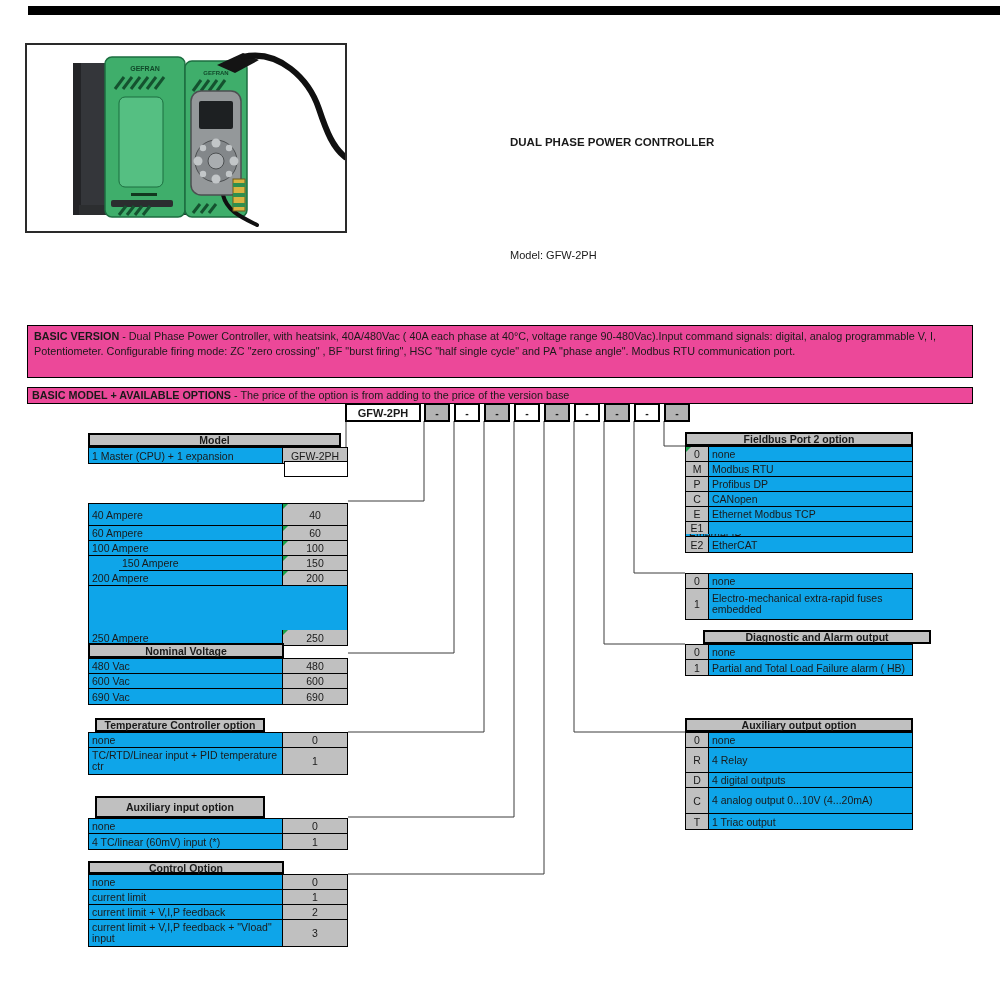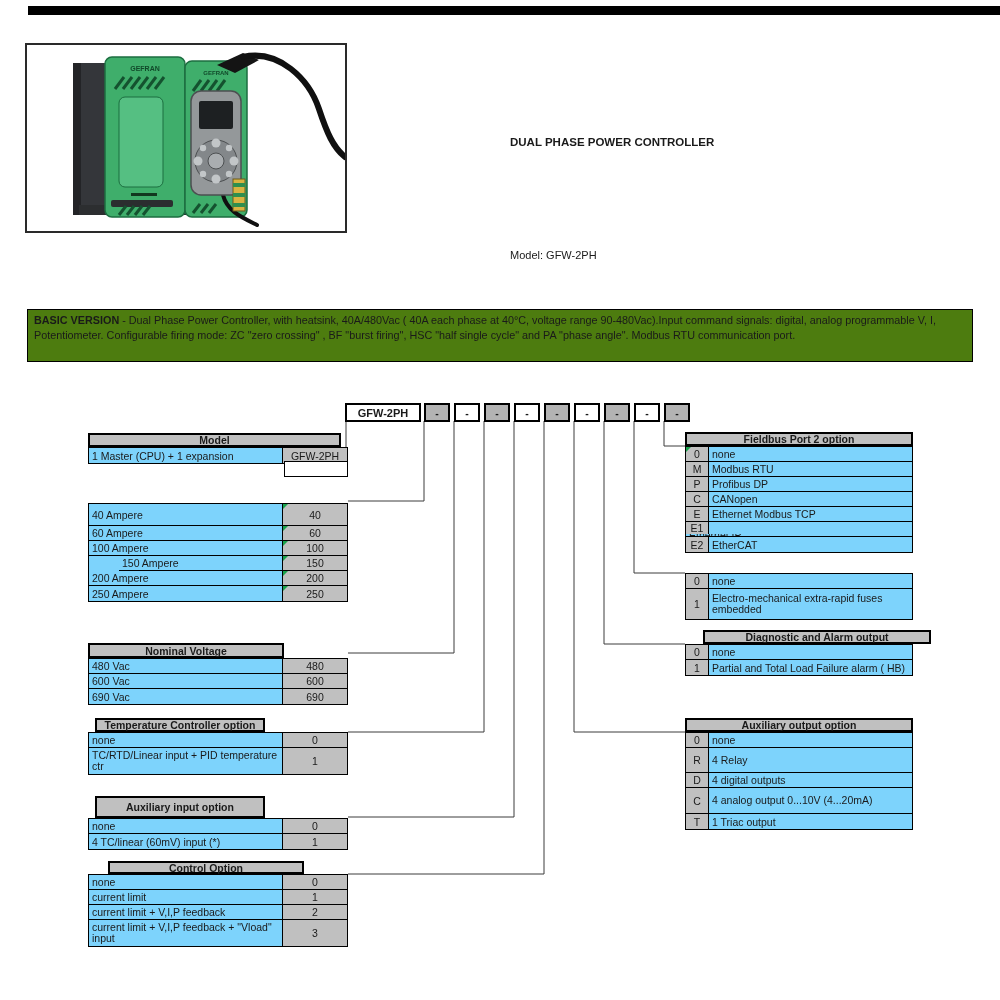--- a/index.html
+++ b/index.html
@@ -4,34 +4,34 @@
 <style>
   html,body{margin:0;padding:0;background:#fff;}
   #page{position:relative;width:1000px;height:1000px;background:#fff;
         font-family:"Liberation Sans", sans-serif;font-size:10.5px;color:#1a1a1a;overflow:hidden;}
   .abs{position:absolute;box-sizing:border-box;}
   .bold{font-weight:bold;}
   
   .thead{position:absolute;box-sizing:border-box;background:#c0c0c0;border:2px solid #000;
          font-weight:bold;display:flex;align-items:center;justify-content:center;
          white-space:nowrap;font-size:10.5px;}
-  .tbody{position:absolute;box-sizing:border-box;border:1px solid #000;background:#7dd3fc;}
+  .tbody{position:absolute;box-sizing:border-box;border:1px solid #000;background:#0ea5e9;}
   .trow{display:flex;border-bottom:1px solid #000;box-sizing:border-box;}
   .tbody .trow:last-child{border-bottom:none;}
   .lbl{flex:1;display:flex;align-items:center;padding:0 3px;overflow:hidden;white-space:nowrap;}
   .lbl.wrap{white-space:normal;line-height:11.5px;}
   .codeR{width:64px;flex:none;border-left:1px solid #000;background:#c0c0c0;
          display:flex;align-items:center;justify-content:center;position:relative;}
   .codeL{width:22px;flex:none;border-right:1px solid #000;background:#c0c0c0;
          display:flex;align-items:center;justify-content:center;position:relative;}
   .gm{position:absolute;top:0;left:0;width:0;height:0;
       border-top:5px solid #18a24b;border-right:5px solid transparent;}
   .codebox{position:absolute;box-sizing:border-box;border:2px solid #000;height:19px;top:403px;
            display:flex;align-items:center;justify-content:center;font-weight:bold;}
-  .notebox{position:absolute;box-sizing:border-box;border:1px solid #000;background:#4d7c0f;}
+  .notebox{position:absolute;box-sizing:border-box;border:1px solid #000;background:#ec4899;margin-top:16px;}
 </style>
 </head>
 <body>
 
 <div id="page">
 
   <div class="abs" style="left:28px;top:6px;width:972px;height:9px;background:#000;"></div>
 
   <div class="abs" style="left:25px;top:43px;width:322px;height:190px;border:2px solid #2a2a2a;background:#fff;">
     <svg width="318" height="186" viewBox="0 0 318 186">
@@ -109,20 +109,23 @@
     </svg>
   </div>
 
   <div class="abs bold" style="left:510px;top:136px;font-size:11.5px;">DUAL PHASE POWER CONTROLLER</div>
   <div class="abs" style="left:510px;top:249px;font-size:11px;">Model: GFW-2PH</div>
 
   <div class="notebox" style="left:27px;top:309px;width:946px;height:53px;padding:3px 6px;line-height:15px;font-size:10.8px;">
     <span class="bold">BASIC VERSION</span><span> - Dual Phase Power Controller, with heatsink, 40A/480Vac ( 40A each phase at 40°C, voltage range  90-480Vac).Input command signals: digital, analog programmable V, I, Potentiometer.  Configurable firing mode: ZC "zero crossing" , BF "burst firing", HSC "half single cycle" and PA "phase angle". Modbus RTU communication port.</span>
   </div>
 
+  <div class="notebox" style="left:27px;top:371px;width:946px;height:17px;padding:1px 4px;font-size:10.8px;white-space:nowrap;overflow:hidden;">
+    <span class="bold">BASIC MODEL + AVAILABLE OPTIONS</span><span> - The price of the option is from adding to the price of the version base</span>
+  </div>
 
   <svg class="abs" style="left:0;top:0;width:1000px;height:1000px;pointer-events:none;" viewBox="0 0 1000 1000">
     <g fill="none" stroke="#3c3c3c" stroke-width="1">
       <polyline points="346,421 346,447"></polyline>
       <polyline points="424,421 424,501 348,501"></polyline>
       <polyline points="454,421 454,653 348,653"></polyline>
       <polyline points="484,421 484,732 348,732"></polyline>
       <polyline points="514,421 514,817 348,817"></polyline>
       <polyline points="544,421 544,874 348,874"></polyline>
       <polyline points="574,421 574,732 685,732"></polyline>
@@ -205,21 +208,21 @@
           <span>150</span>
         </div>
     </div>
     <div class="trow" style="height:15px;">
       <div class="lbl">200 Ampere</div>
       <div class="codeR">
           <i class="gm"></i>
           <span>200</span>
         </div>
     </div>
-    <div class="trow" style="height:15px;">
+    <div class="trow" style="height:15px;margin-top:44px;">
       <div class="lbl">250 Ampere</div>
       <div class="codeR">
           <i class="gm"></i>
           <span>250</span>
         </div>
     </div>
   </div>
 
   <div class="thead" style="left:88px;top:643px;width:196px;height:15px;">Nominal Voltage</div>
   <div class="tbody" style="left:88px;top:658px;width:260px;">
@@ -268,21 +271,21 @@
         </div>
     </div>
     <div class="trow" style="height:15px;">
       <div class="lbl">4 TC/linear (60mV) input (*)</div>
       <div class="codeR">
           <span>1</span>
         </div>
     </div>
   </div>
 
-  <div class="thead" style="left:88px;top:861px;width:196px;height:13px;margin-left:20px;">Control Option</div>
+  <div class="thead" style="left:88px;top:861px;width:196px;height:13px;">Control Option</div>
   <div class="tbody" style="left:88px;top:874px;width:260px;">
     <div class="trow" style="height:15px;">
       <div class="lbl">none</div>
       <div class="codeR">
           <span>0</span>
         </div>
     </div>
     <div class="trow" style="height:15px;">
       <div class="lbl">current limit</div>
       <div class="codeR">

